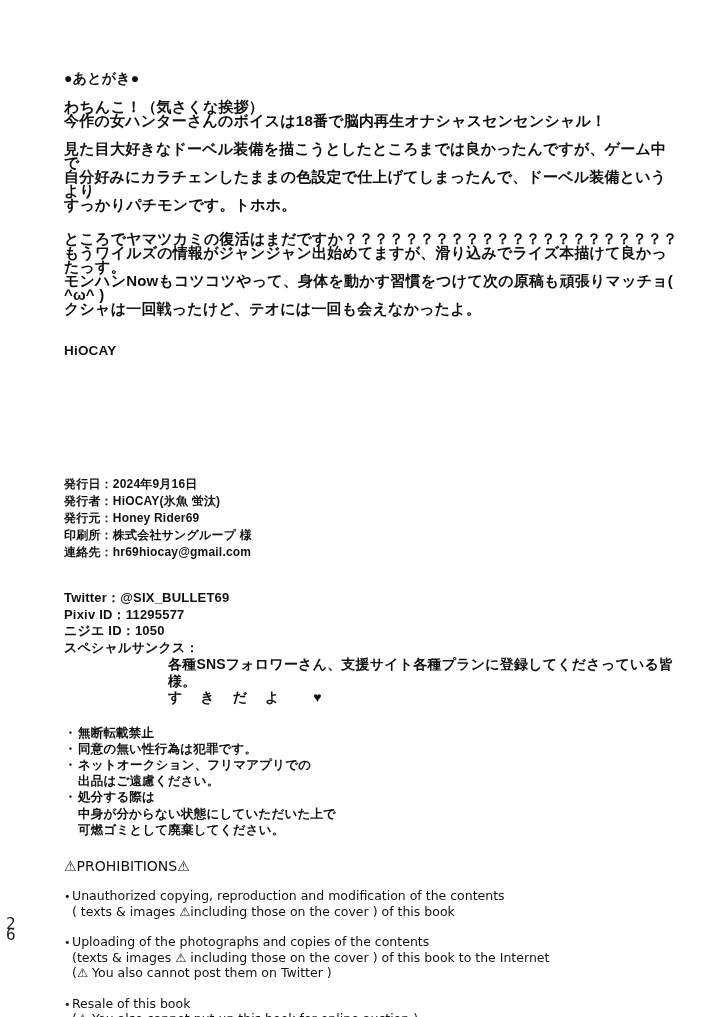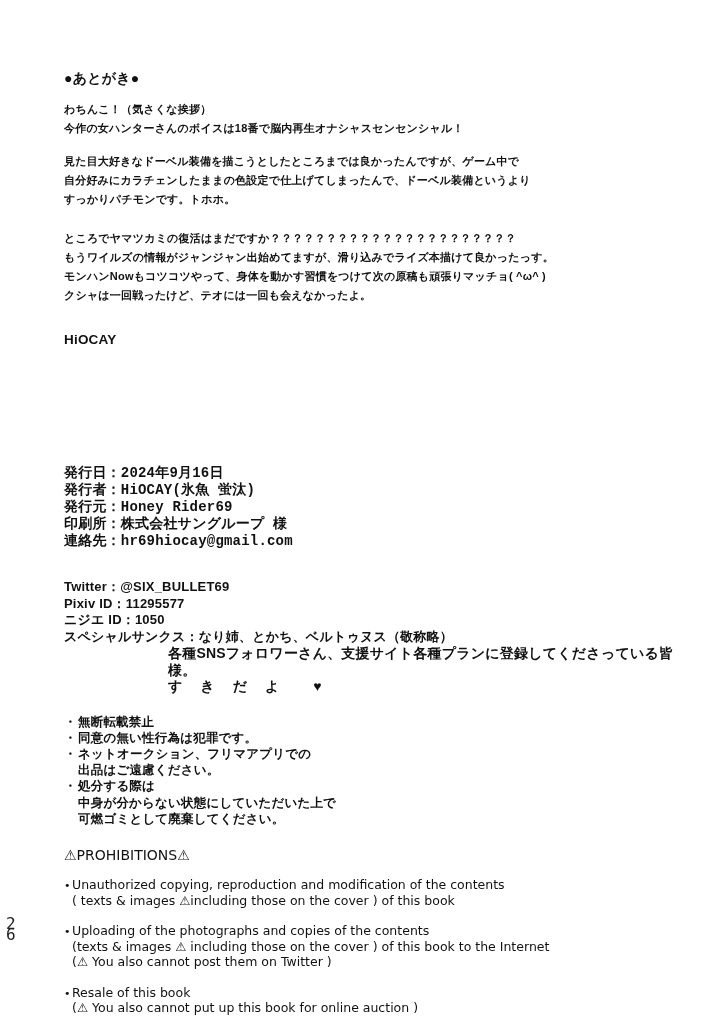--- a/index.html
+++ b/index.html
@@ -8,25 +8,25 @@
     font-family:"Liberation Sans",sans-serif;
     color:#111;overflow:hidden;
   }
   .page{
     position:relative;width:720px;height:1017px;background:#ffffff;
     box-sizing:border-box;padding:70px 40px 0 64px;
   }
   .jp{font-weight:700;letter-spacing:0.2px;}
   .pre{white-space:pre-line;}
   .title{font-size:14px;line-height:16px;margin:0 0 14px 0;}
-  .para{font-size:11px;line-height:19px;margin:0 0 14px 0;}
+  .para{font-size:15px;line-height:14px;margin:0 0 14px 0;}
   .para.tight{}
   .question{margin-top:20px;margin-bottom:0;}
   .signature{font-size:13.5px;line-height:16px;margin-top:27px;}
-  .colophon{font-size:14px;line-height:17px;margin-top:117px;font-family:Liberation Mono, monospace;}
+  .colophon{font-size:12px;line-height:17px;margin-top:117px;}
   .contact{font-size:13px;line-height:16.5px;margin-top:29px;}
   .thanks-row{display:flex;font-size:13px;line-height:16.5px;}
   .thanks-cont{margin-left:104px;font-size:14px;line-height:16.5px;}
   .heart-line{letter-spacing:2px;}
   .notices{margin-top:19px;font-size:12.5px;line-height:16.2px;}
   .notice-item{display:flex;}
   .notice-bullet{width:14px;flex:0 0 14px;}
   .prohibitions-title{font-size:14px;line-height:16px;margin-top:20px;
     font-family:"DejaVu Sans",sans-serif;font-weight:400;}
   .en-item{display:flex;font-family:"DejaVu Sans",sans-serif;
@@ -64,21 +64,20 @@
 印刷所：株式会社サングループ 様
 連絡先：hr69hiocay@gmail.com</div>
 
   <div class="jp contact pre">Twitter：@SIX_BULLET69
 Pixiv ID：11295577
 ニジエ ID：1050</div>
 
   <div>
     <div class="jp thanks-row">
       <span>スペシャルサンクス：</span>
-      <span>なり姉、とかち、ベルトゥヌス（敬称略）</span>
     </div>
     <div class="jp thanks-cont">各種SNSフォロワーさん、支援サイト各種プランに登録してくださっている皆様。</div>
     <div class="jp thanks-cont heart-line">す　き　だ　よ　　♥</div>
   </div>
 
   <div class="notices">
     <div class="jp notice-item">
       <span class="notice-bullet">・</span>
       <span class="pre">無断転載禁止</span>
     </div>

